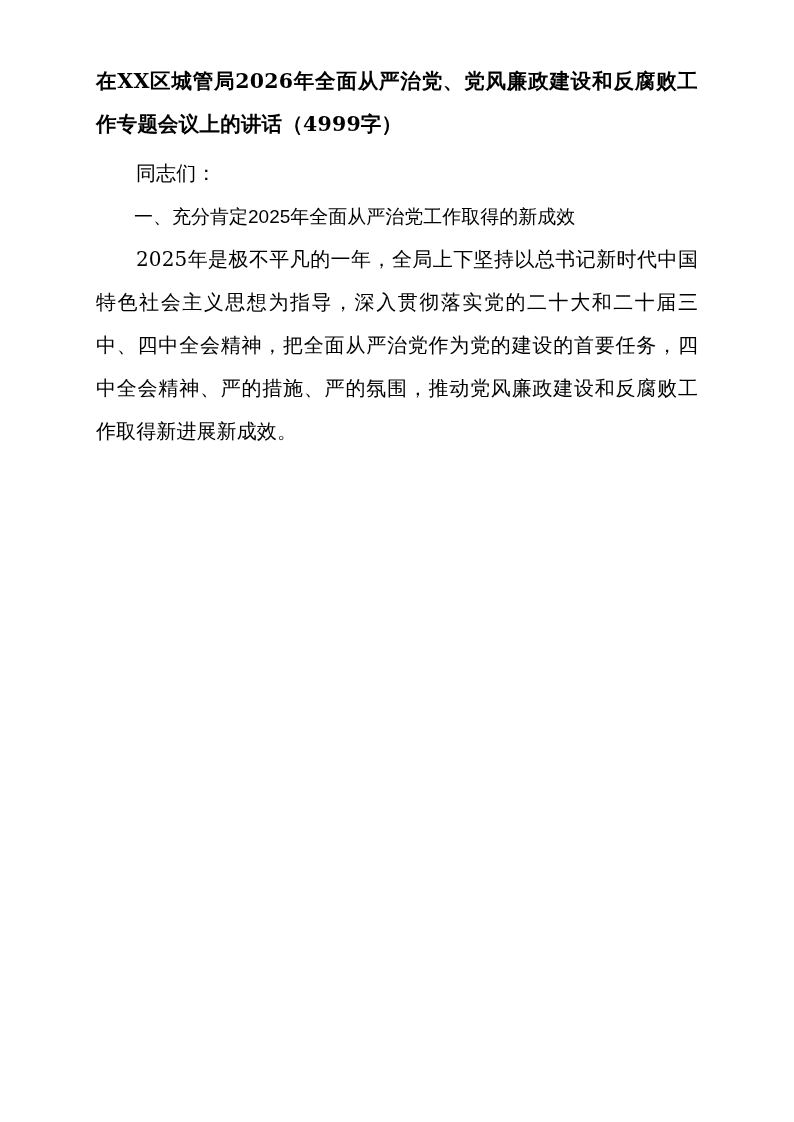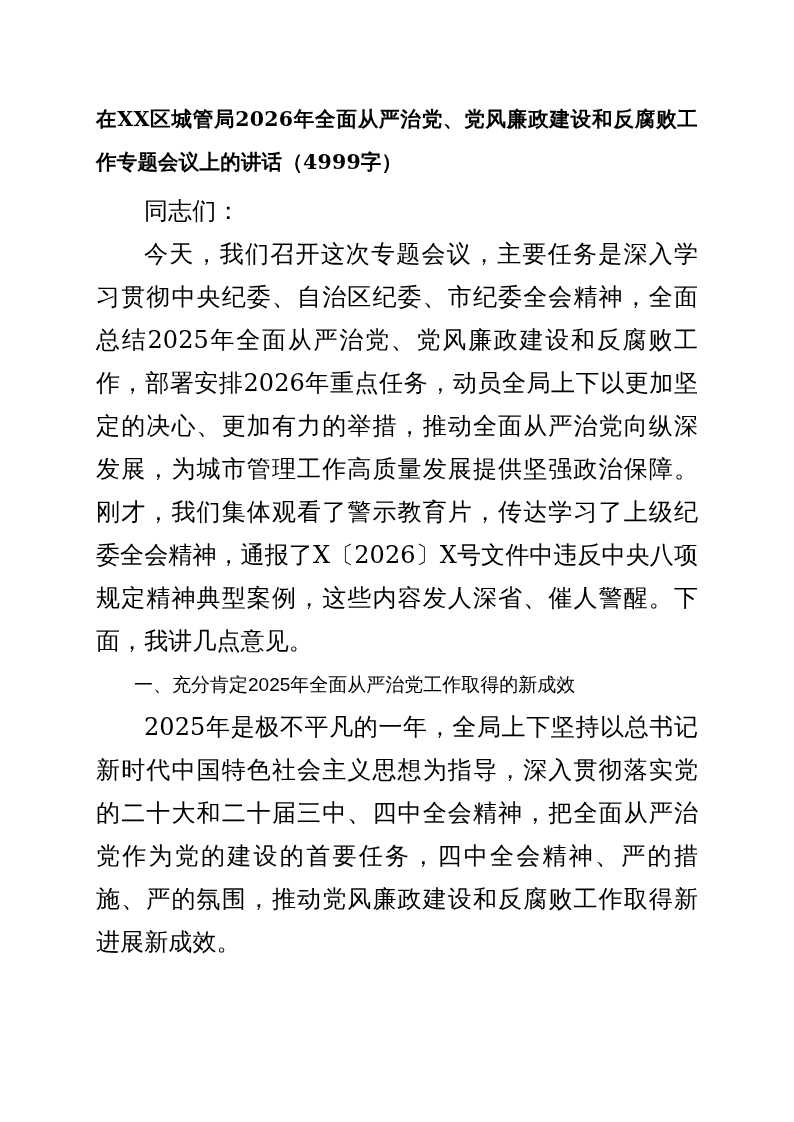--- a/index.html
+++ b/index.html
@@ -13,35 +13,35 @@
     height: 1122px;
     font-family: "DejaVu Serif", "Liberation Serif", serif;
     color: #000000;
     position: relative;
     overflow: hidden;
   }
   .page {
     box-sizing: border-box;
     width: 794px;
     height: 1122px;
-    padding: 98px 96px 80px 96px;
+    padding: 60px 96px 80px 96px;
     background: #ffffff;
   }
   .doc-title {
     font-size: 20.5px;
     font-weight: bold;
     line-height: 43px;
     letter-spacing: 0.2px;
     text-align: justify;
     text-justify: inter-ideograph;
     margin: 0 0 6px 0;
     font-family: "DejaVu Serif", "Liberation Serif", serif;
   }
   p.body-par {
-    font-size: 24px;
+    font-size: 20px;
     line-height: 43px;
     margin: 0;
     text-indent: 2em;
     text-align: justify;
     text-justify: inter-ideograph;
     letter-spacing: 0.1px;
     font-family: "DejaVu Serif", "Liberation Serif", serif;
   }
   .heading-par {
     font-size: 19px;
@@ -55,20 +55,19 @@
 </style>
 </head>
 <body>
 
 <div class="page">
 
   <h1 class="doc-title">在XX区城管局2026年全面从严治党、党风廉政建设和反腐败工作专题会议上的讲话（4999字）</h1>
 
   <p class="body-par">同志们：</p>
 
-  <p class="body-par">今天，我们召开这次专题会议，主要任务是深入学习贯彻中央纪委、自治区纪委、市纪委全会精神，全面总结2025年全面从严治党、党风廉政建设和反腐败工作，部署安排2026年重点任务，动员全局上下以更加坚定的决心、更加有力的举措，推动全面从严治党向纵深发展，为城市管理工作高质量发展提供坚强政治保障。刚才，我们集体观看了警示教育片，传达学习了上级纪委全会精神，通报了X〔2026〕X号文件中违反中央八项规定精神典型案例，这些内容发人深省、催人警醒。下面，我讲几点意见。</p>
 
   <p class="heading-par">一、充分肯定2025年全面从严治党工作取得的新成效</p>
 
   <p class="body-par">2025年是极不平凡的一年，全局上下坚持以总书记新时代中国特色社会主义思想为指导，深入贯彻落实党的二十大和二十届三中、四中全会精神，把全面从严治党作为党的建设的首要任务，四中全会精神、严的措施、严的氛围，推动党风廉政建设和反腐败工作取得新进展新成效。</p>
 
 
 </div>
 
 </body></html>

